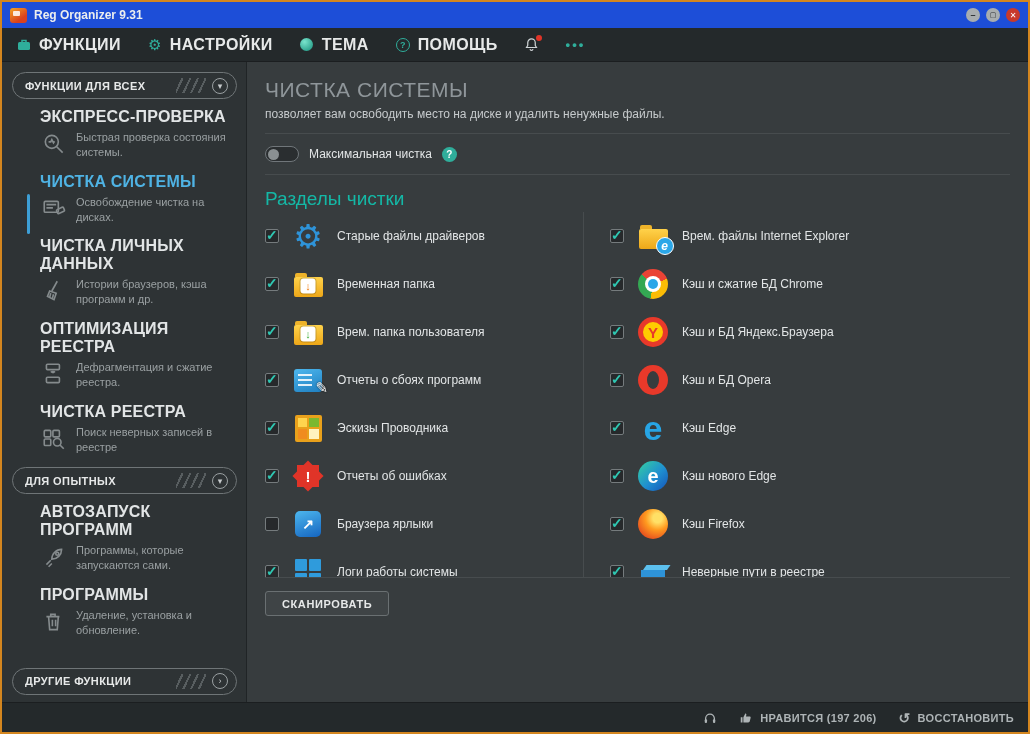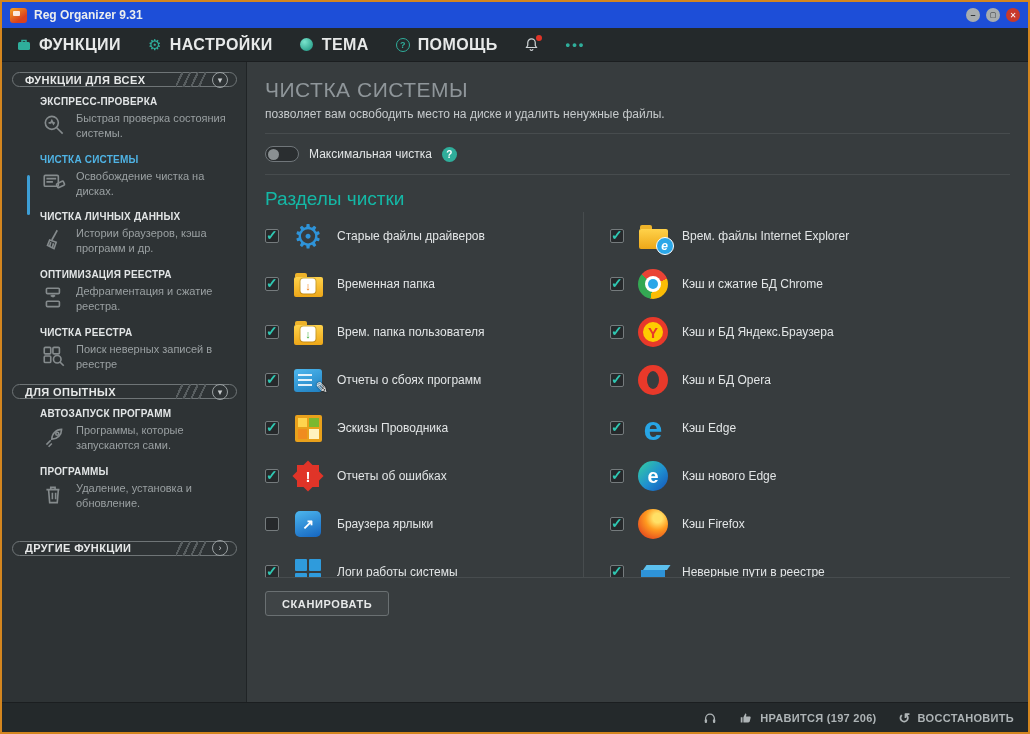--- a/index.html
+++ b/index.html
@@ -30,26 +30,26 @@
   .bell-wrap{position:relative;}
   .bell-dot{position:absolute;top:-2px;right:-2px;width:6px;height:6px;border-radius:50%;background:#e03428;}
   .more-dots{color:#2fae9b;font-size:13px;font-weight:bold;letter-spacing:2px;}
 
   
   .body{display:flex;height:640px;}
   .sidebar{width:245px;background:#2e3335;border-right:1px solid #202426;padding:10px 9px 0 10px;overflow:hidden;}
   .content{flex:1;background:#373c3e;padding:10px 18px 0 18px;overflow:hidden;}
 
   
-  .group-pill{height:15px;border:1px solid #70767 8;border:1px solid #6f7577;border-radius:14px;display:flex;align-items:center;padding:0 8px 0 12px;margin-bottom:8px;cursor:pointer;background:transparent;}
+  .group-pill{height:27px;border:1px solid #70767 8;border:1px solid #6f7577;border-radius:14px;display:flex;align-items:center;padding:0 8px 0 12px;margin-bottom:8px;cursor:pointer;background:transparent;}
   .group-pill .glbl{color:#e7e9e9;font-size:11px;font-weight:bold;letter-spacing:.4px;flex:1;white-space:nowrap;}
   .stripes{width:30px;height:15px;background:repeating-linear-gradient(115deg,transparent 0 5px,#585e60 5px 7px);margin-right:6px;}
   .chev-circ{width:16px;height:16px;border-radius:50%;border:1px solid #9aa0a2;color:#c6cacc;font-size:9px;display:flex;align-items:center;justify-content:center;}
   .side-item{position:relative;padding:0 0 0 28px;margin:9px 0 13px 0;cursor:pointer;}
-  .side-item .s-title{color:#e2e5e6;font-size:10px;font-weight:bold;letter-spacing:.2px;}
+  .side-item .s-title{color:#e2e5e6;font-size:16px;font-weight:bold;letter-spacing:.2px;}
   .side-item.selected .s-title{color:#4fb3e4;}
   .side-item.selected::before{content:"";position:absolute;left:15px;top:21px;width:3px;height:40px;background:#3d9fd6;border-radius:2px;}
   .s-descrow{display:flex;gap:8px;margin-top:4px;align-items:flex-start;}
   .s-ic{width:28px;height:28px;flex:none;display:flex;align-items:center;justify-content:center;}
   .s-desc{color:#9aa0a2;font-size:11px;line-height:1.35;width:150px;}
   .other-pill{margin-top:30px;}
 
   
   .page-title{color:#8f969a;font-size:21px;font-weight:normal;letter-spacing:.5px;margin:6px 0 5px 0;}
   .page-sub{color:#c6cacc;font-size:12px;margin-bottom:12px;}

